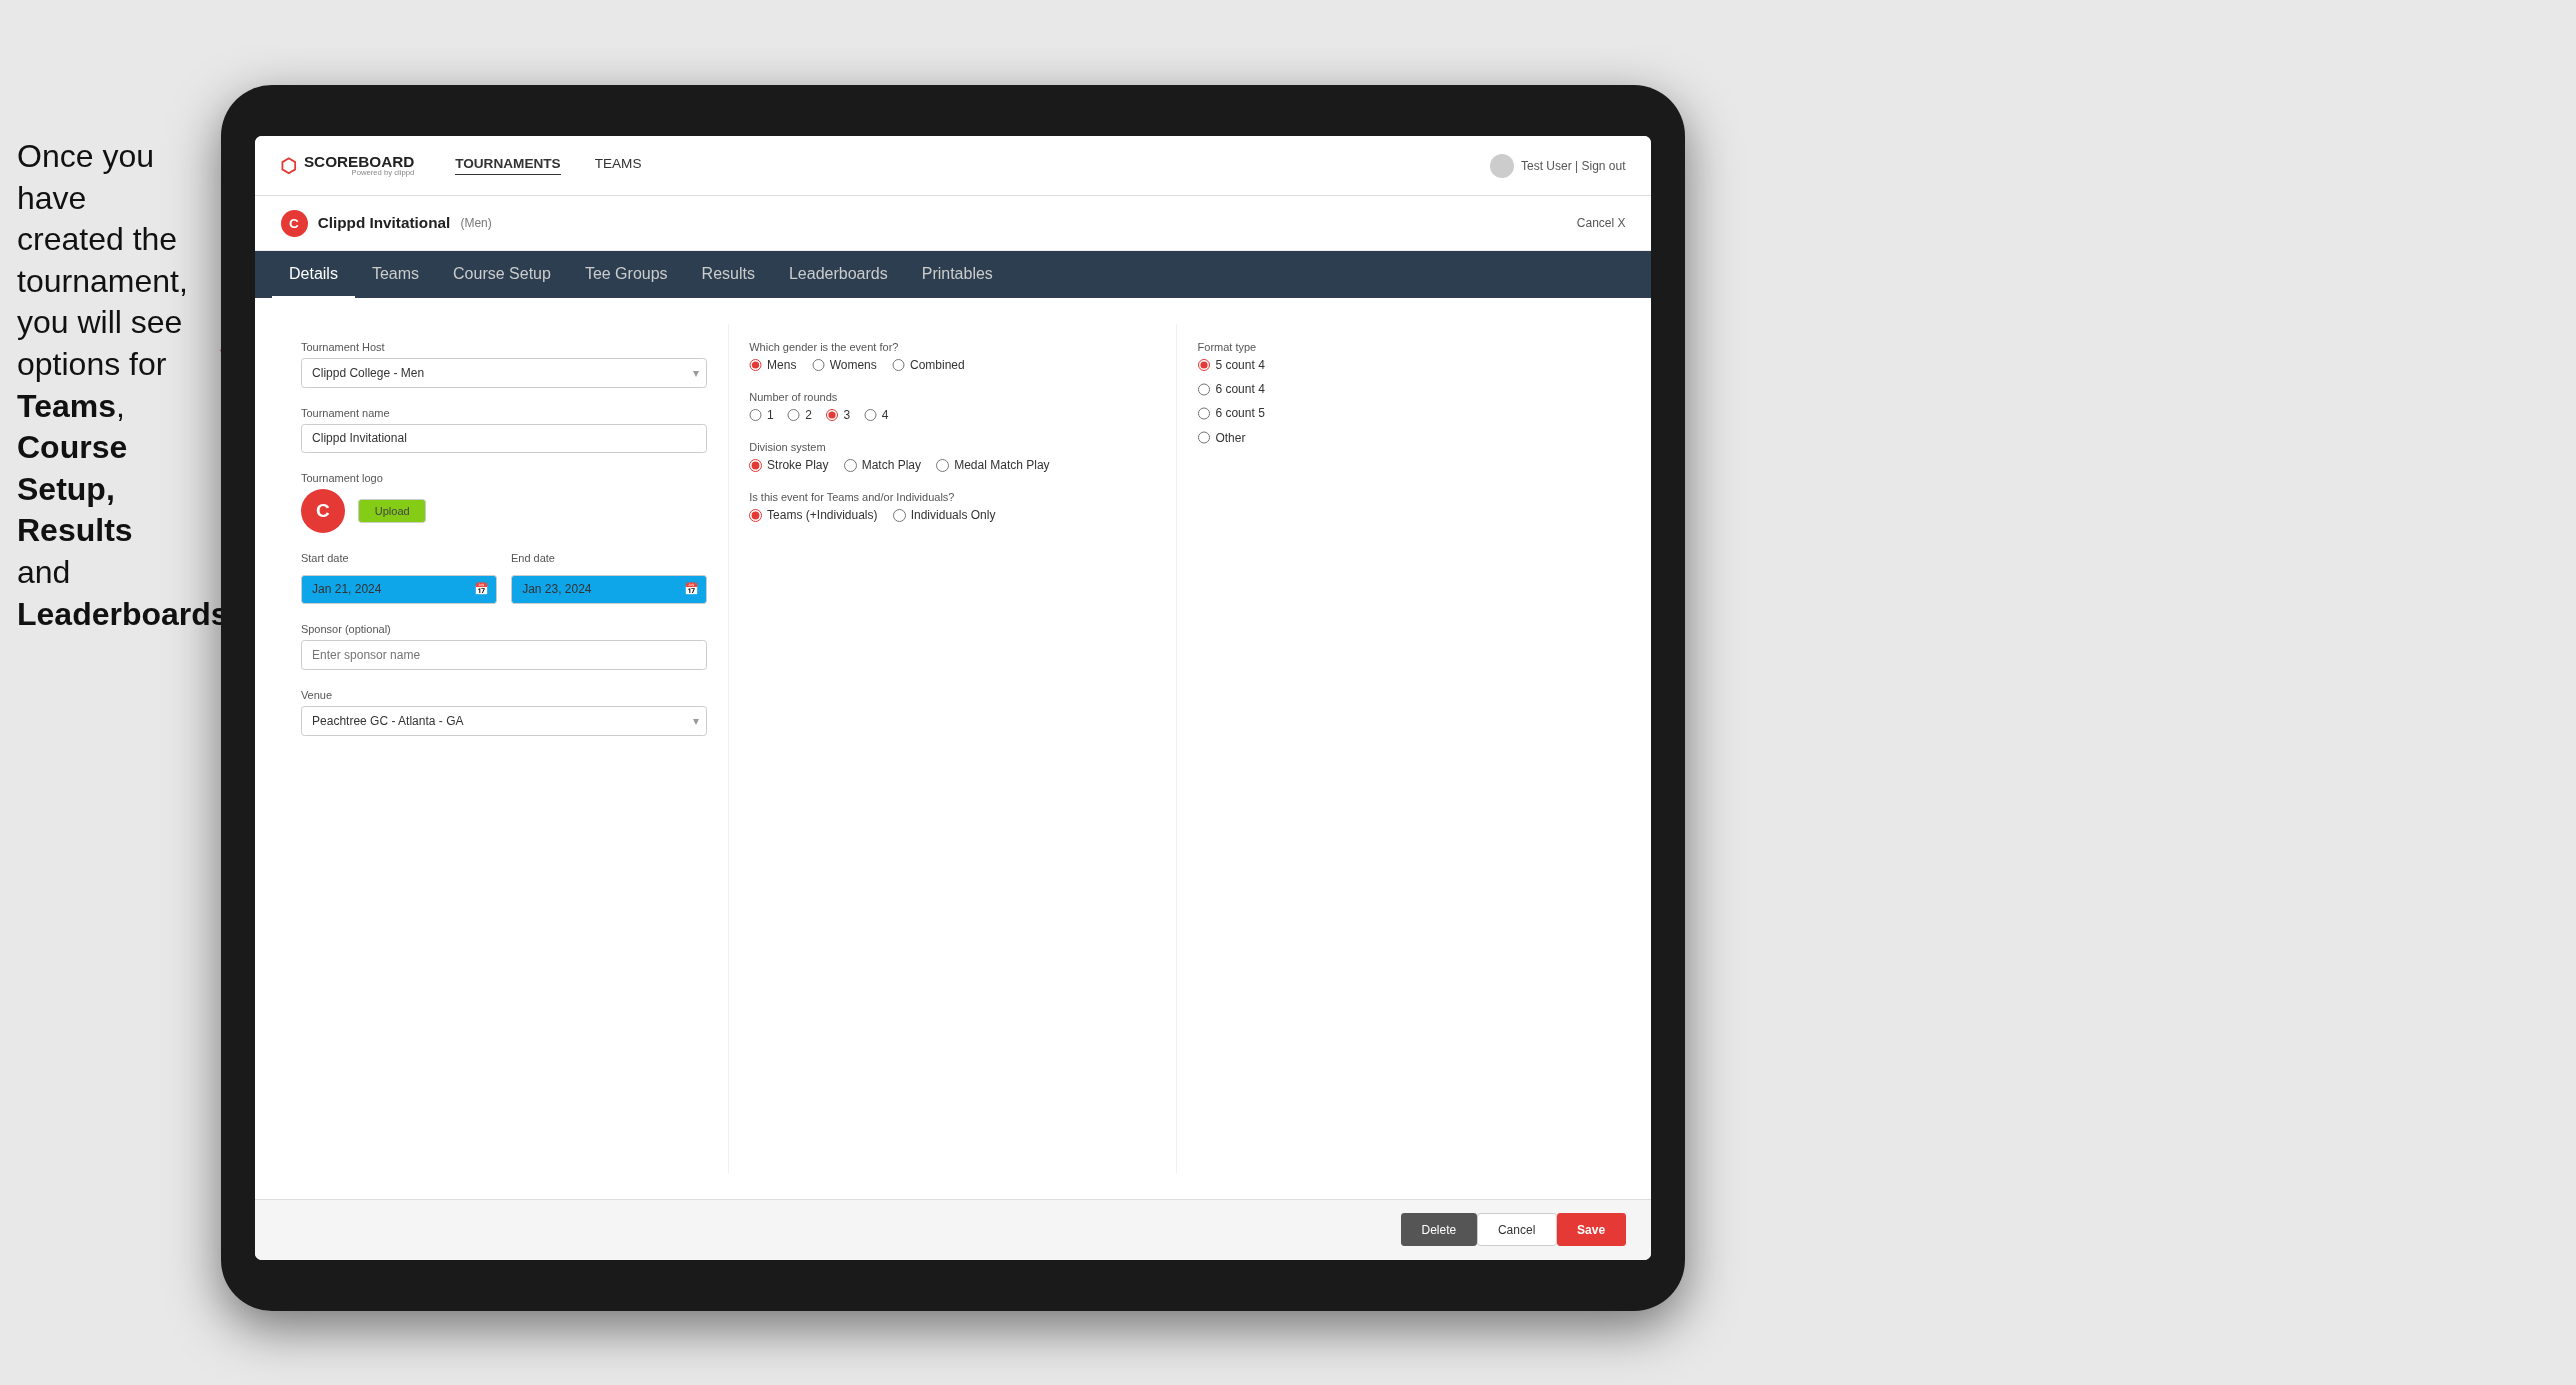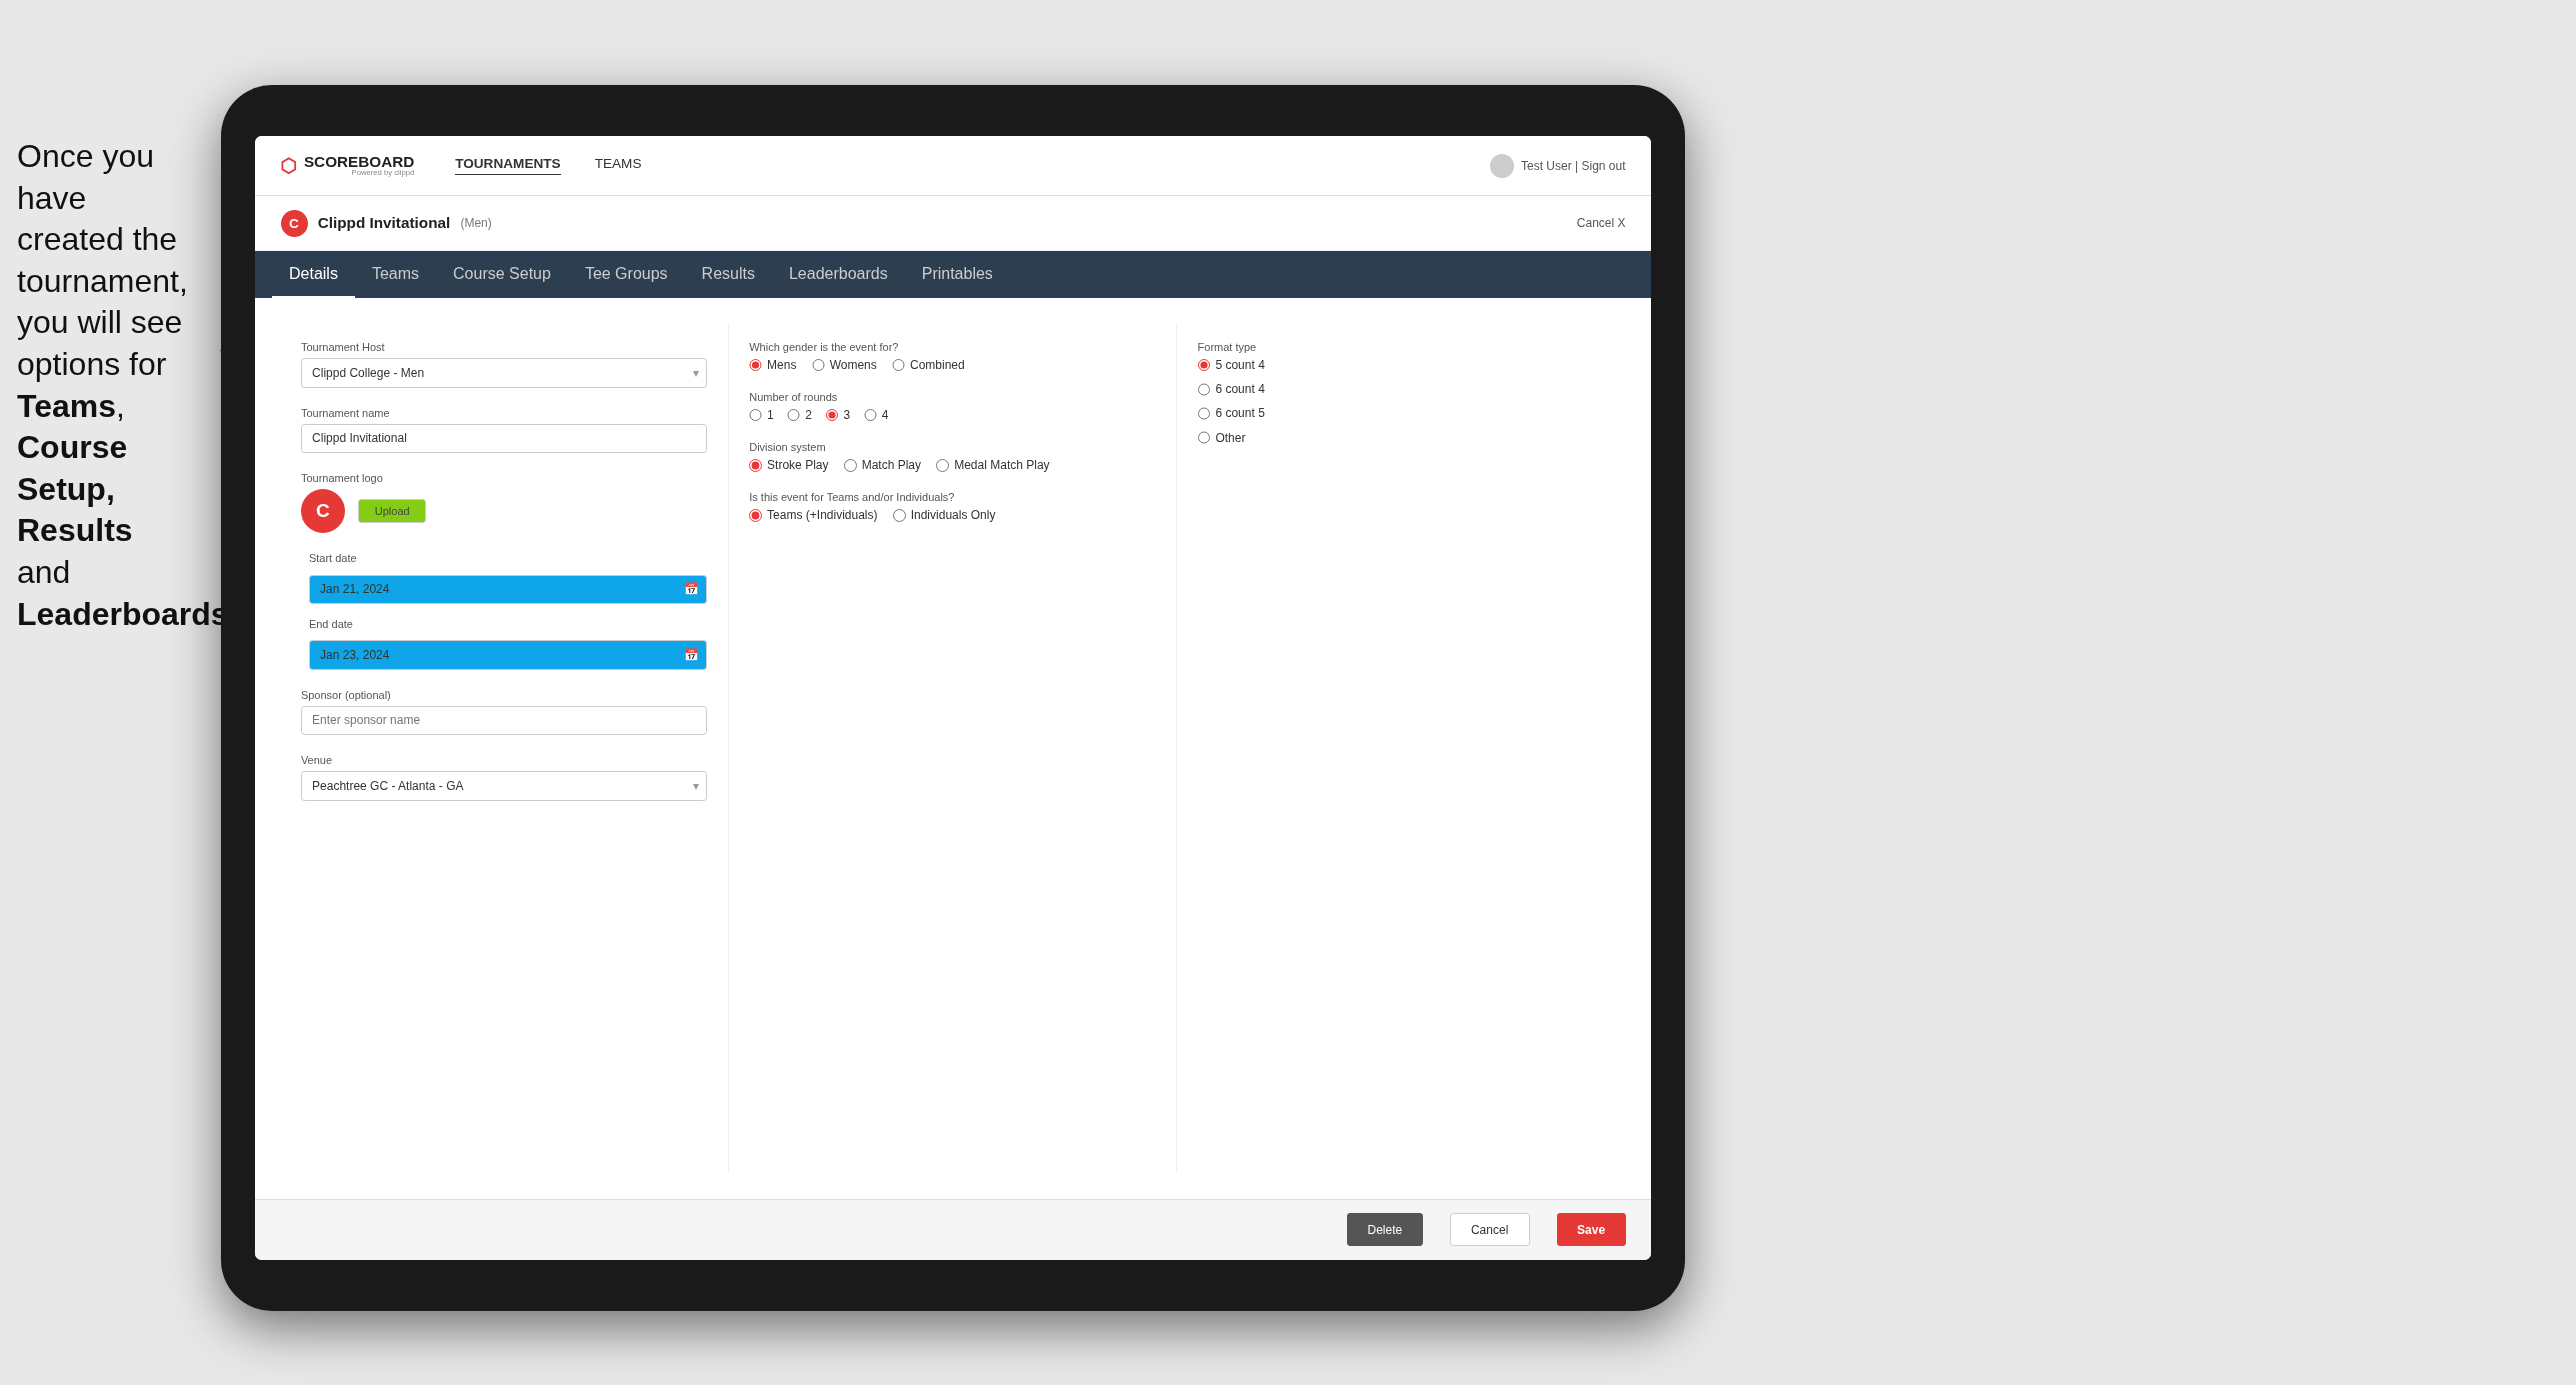--- a/index.html
+++ b/index.html
@@ -275,23 +275,22 @@
       border-radius: 3.4px;
       padding: 5.1px 15.3px;
       font-size: 11px;
       cursor: pointer;
       color: #444;
     }
 
     
     .date-row {
       display: grid;
-      grid-template-columns: 1fr;
+      grid-template-columns: 1fr 1fr;
       gap: 13.6px;
-      margin-left: 8px;
     }
 
     .date-field {
       display: flex;
       flex-direction: column;
       gap: 5.1px;
     }
 
     .date-input-wrapper {
       position: relative;
@@ -352,21 +351,21 @@
       gap: 10.2px;
     }
 
     
     .footer-bar {
       background: #f5f5f5;
       border-top: 0.9px solid #ddd;
       padding: 13.6px 25.5px;
       display: flex;
       justify-content: flex-end;
-      gap: 27px;
+      gap: 0;
     }
 
     .btn-delete {
       background: #555;
       color: #fff;
       border: none;
       border-radius: 3.4px;
       padding: 8.5px 20.4px;
       font-size: 12px;
       cursor: pointer;

